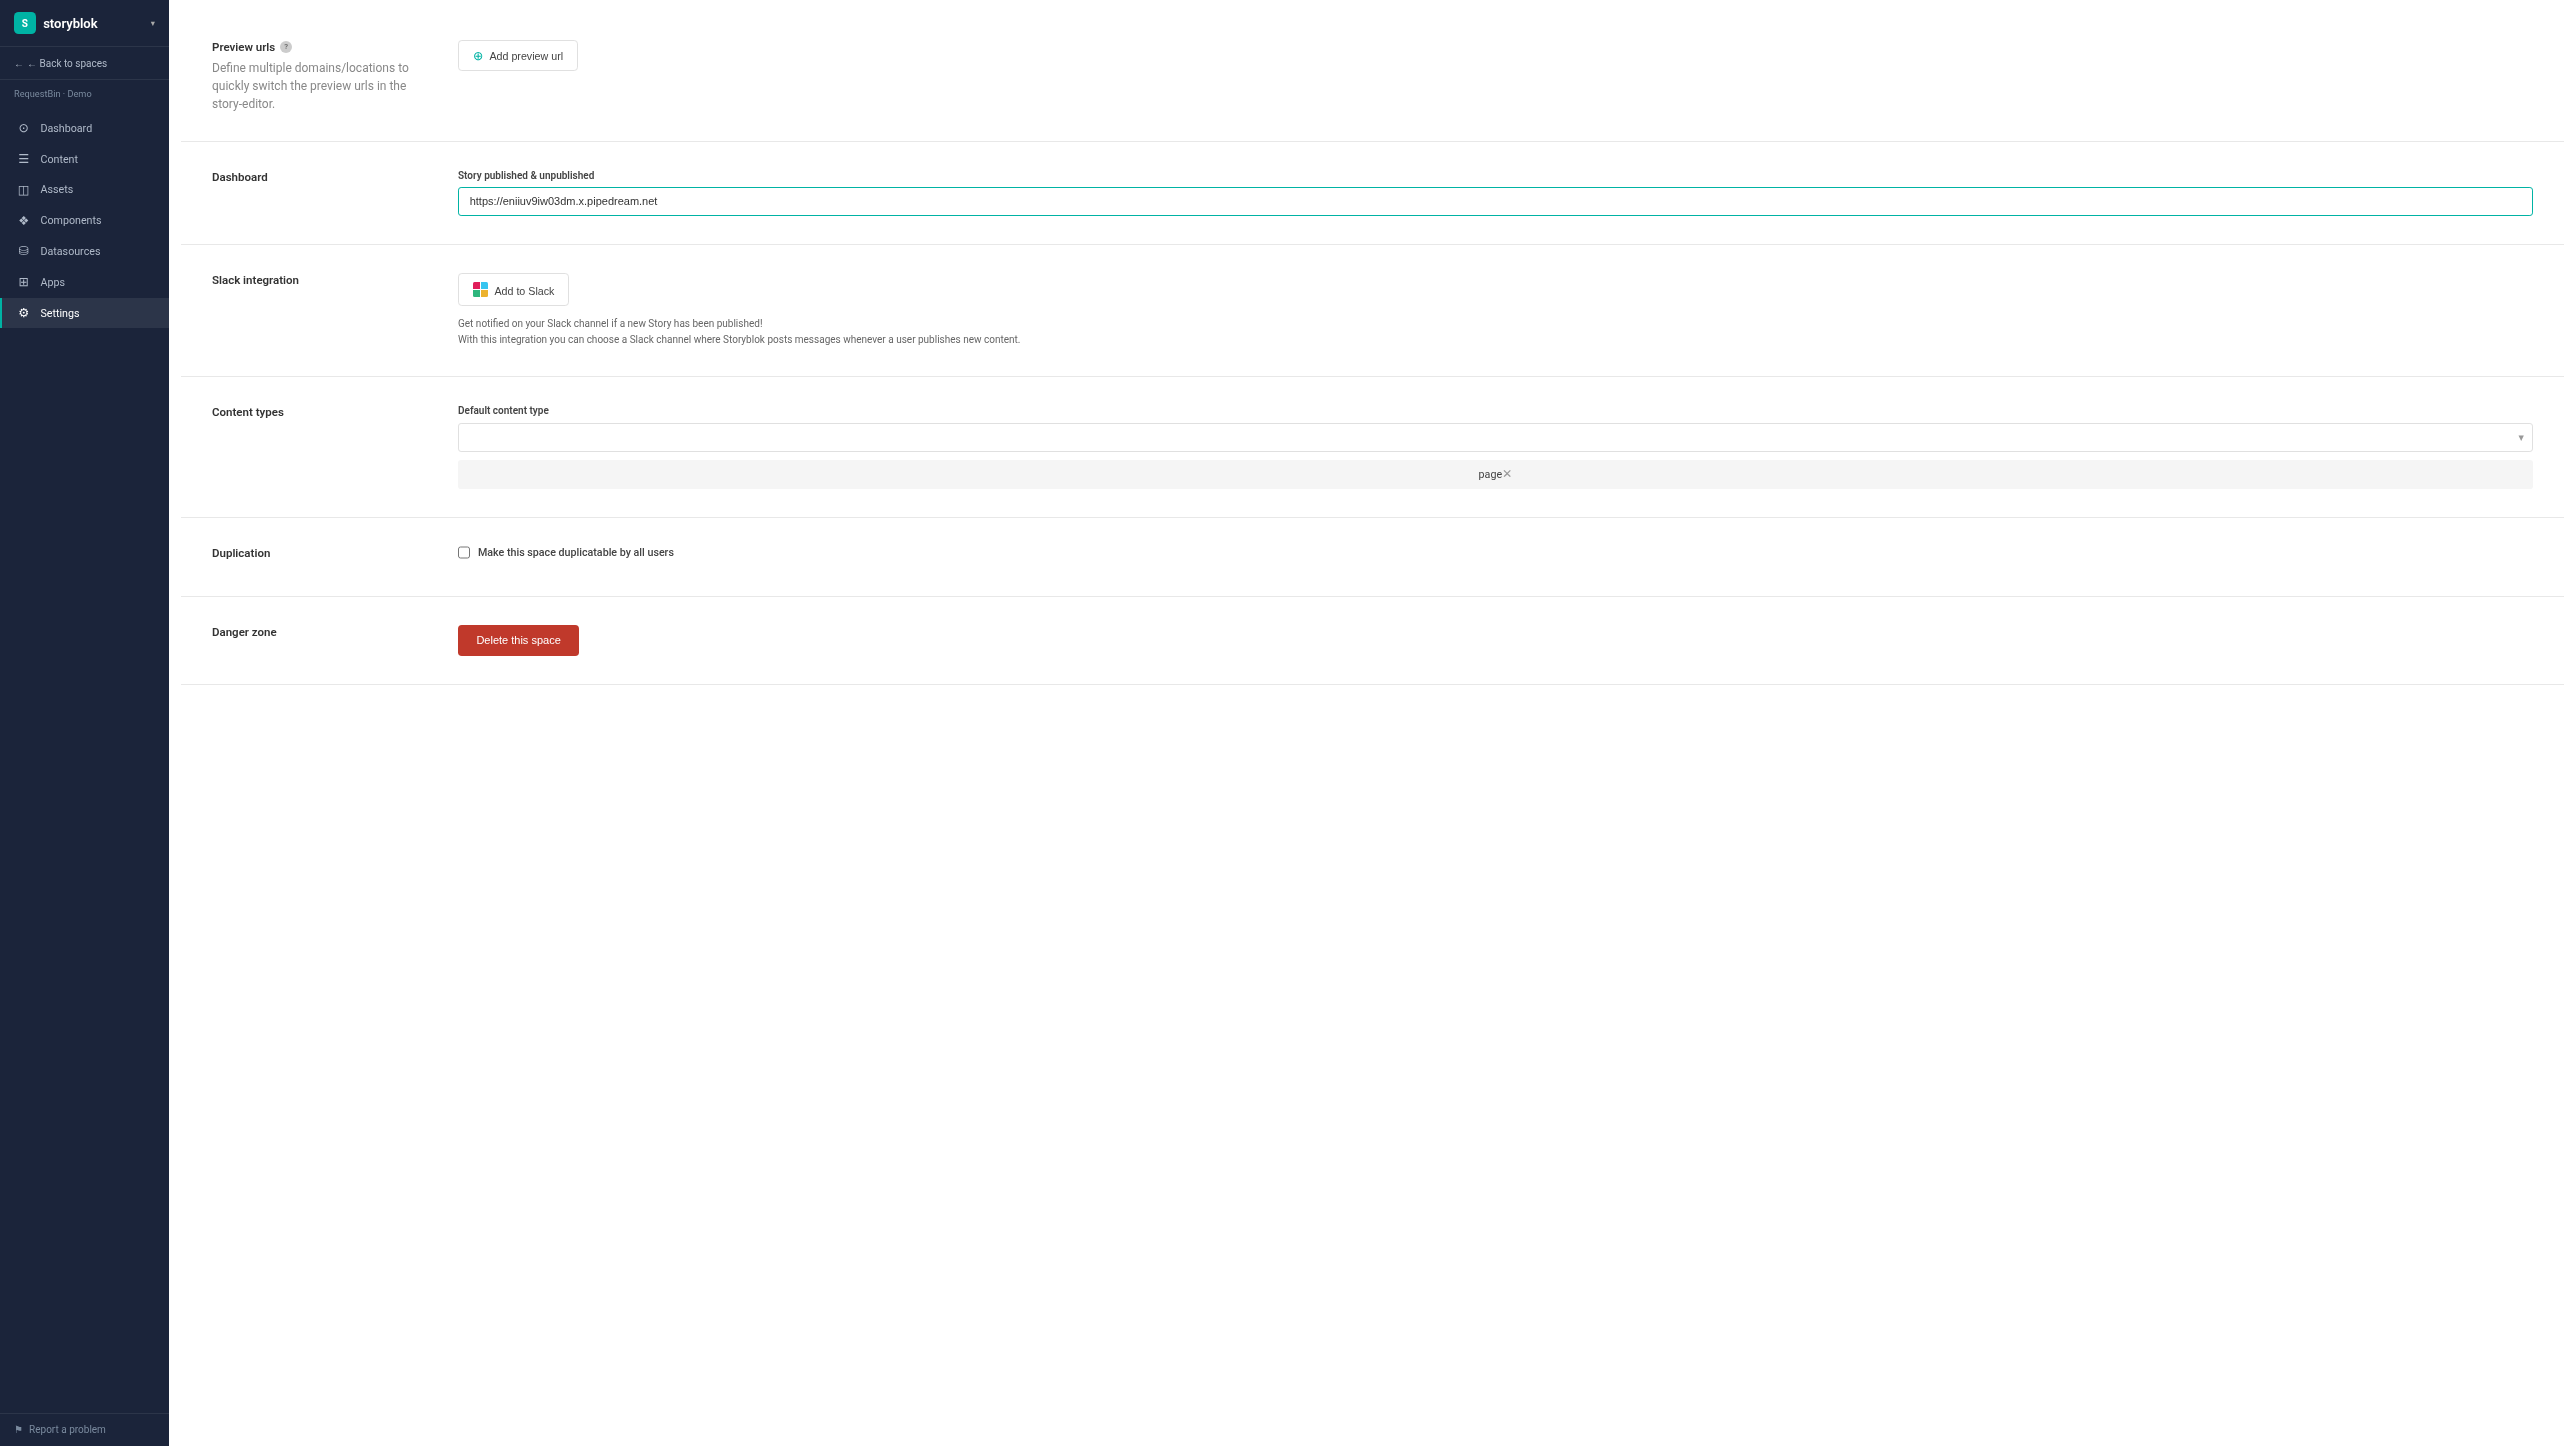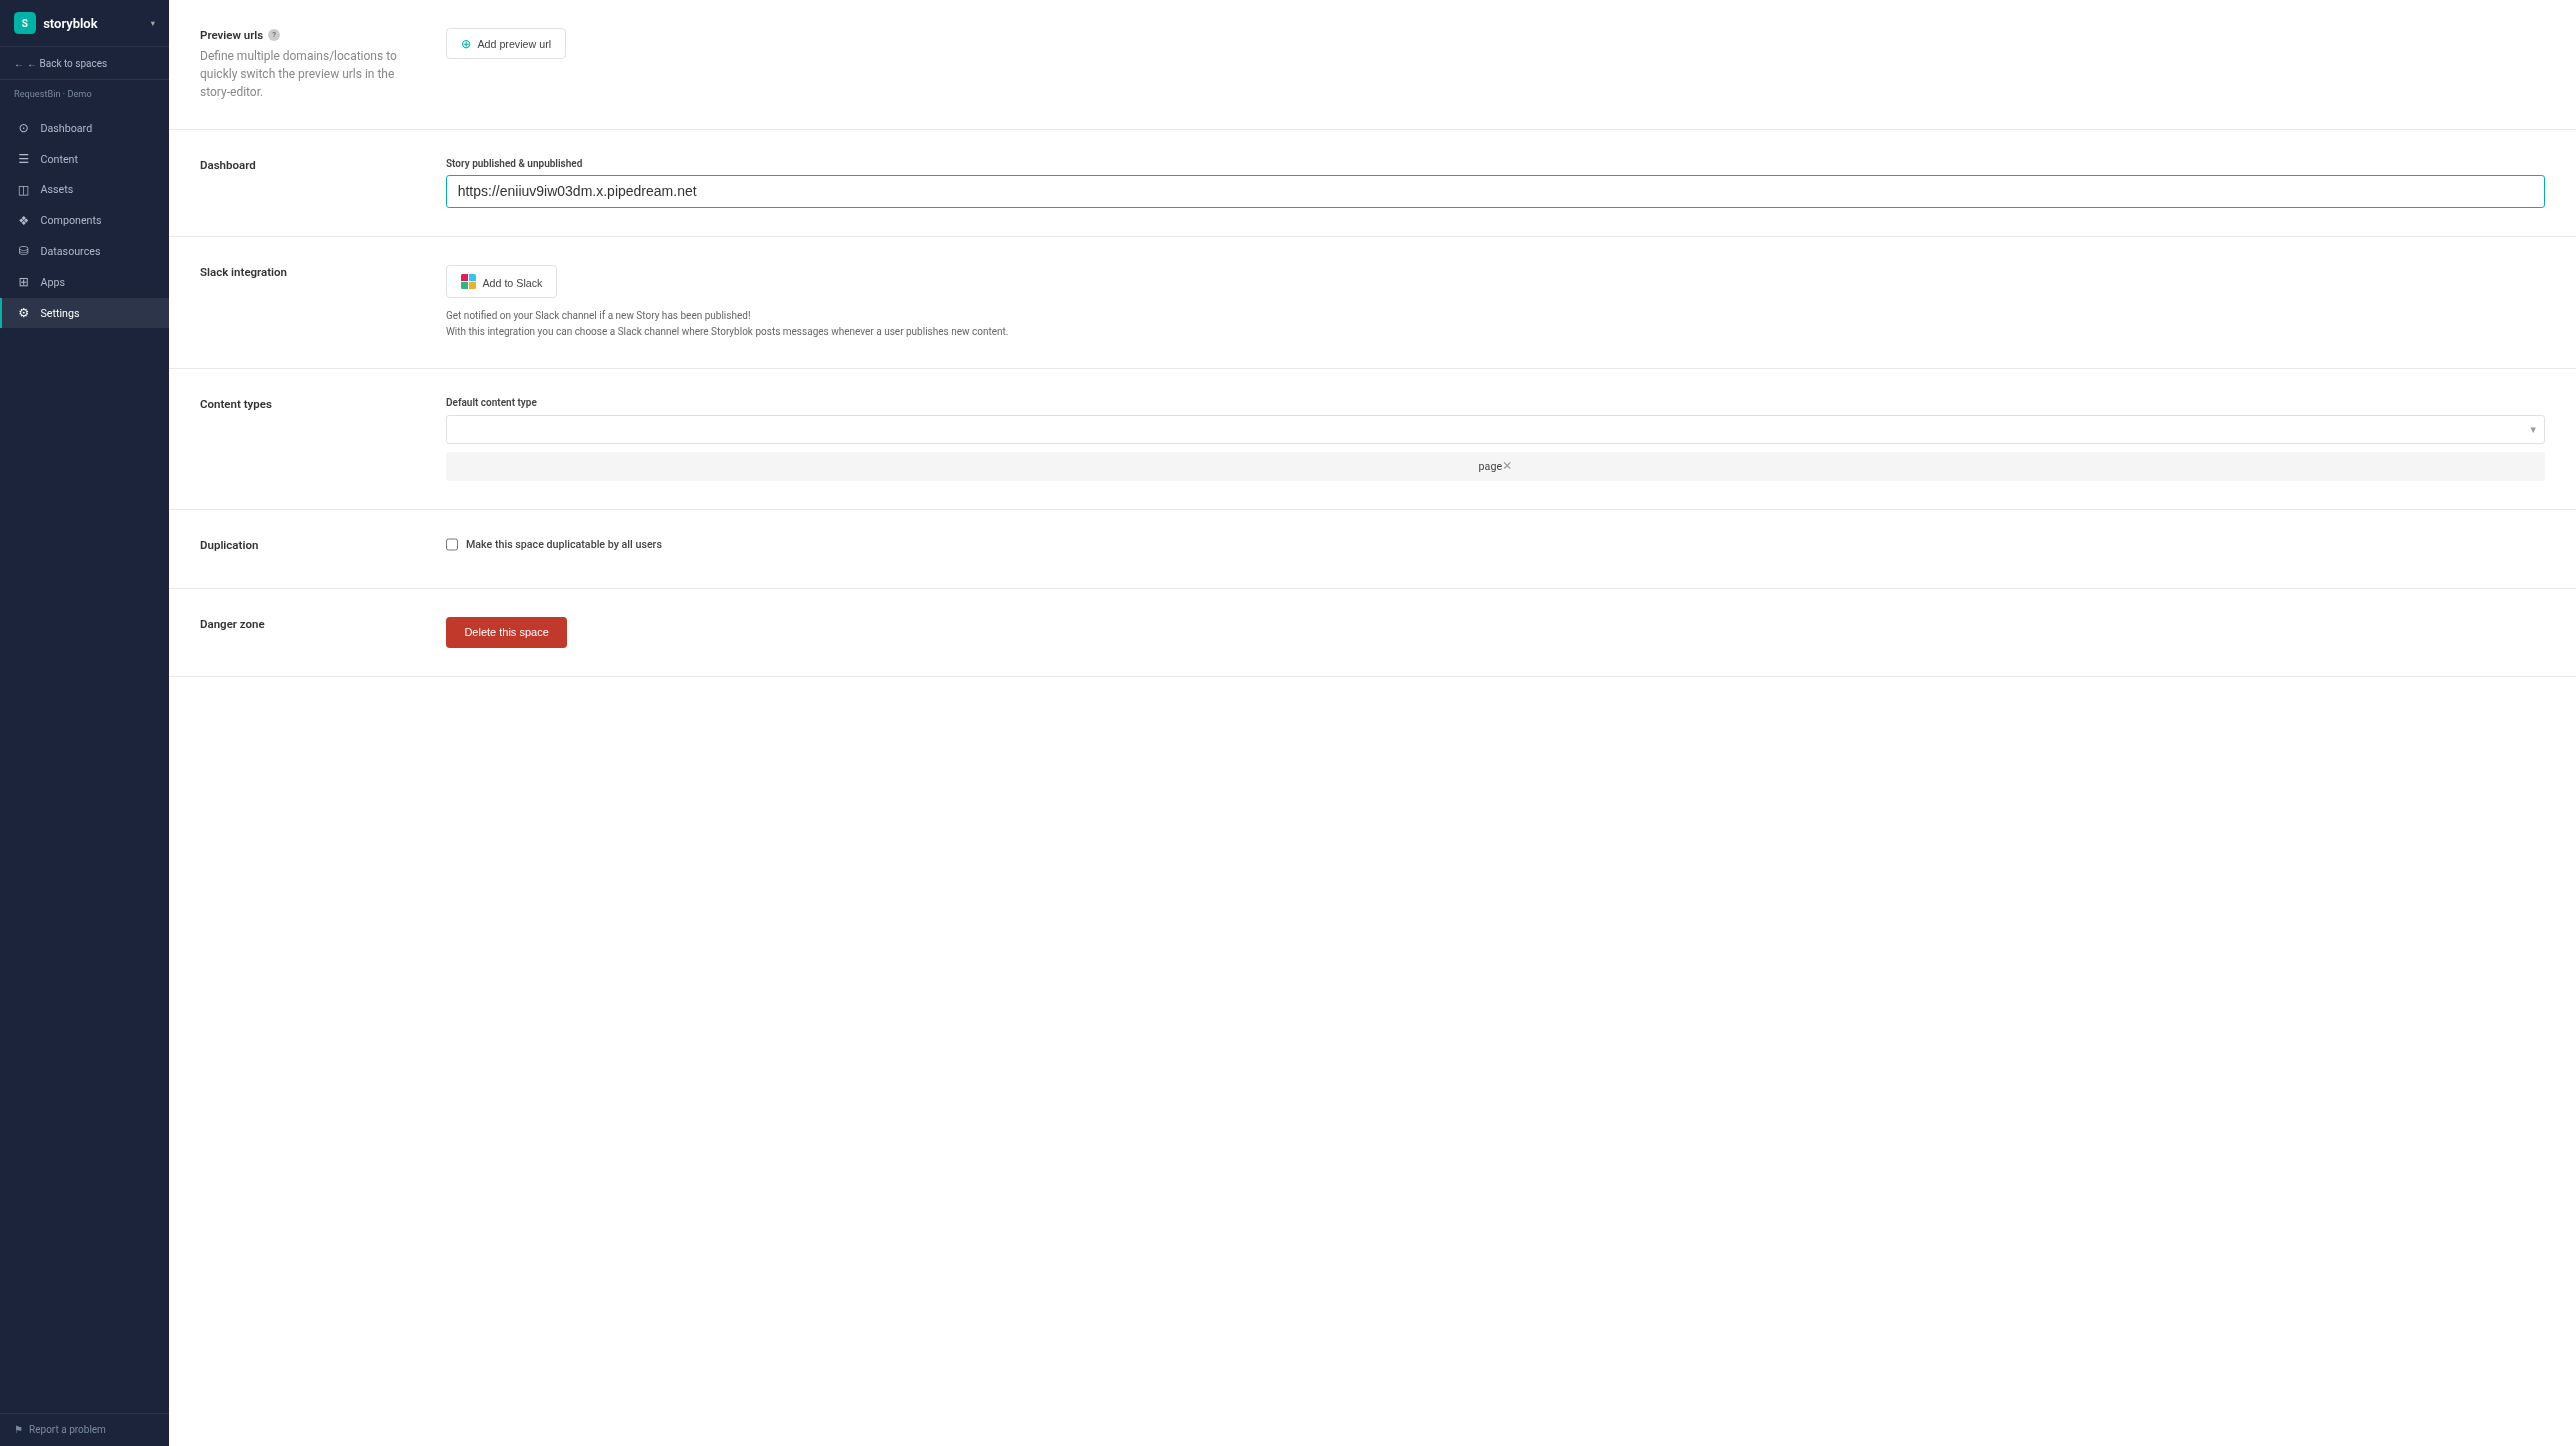--- a/index.html
+++ b/index.html
@@ -73,21 +73,21 @@
     .main {
       margin-left: 169px;
       flex: 1;
       background: #f5f5f5;
       overflow-y: auto;
       padding: 0;
     }
     .content-area {
       background: #fff;
       min-height: 100vh;
-      padding: 0;
+      padding: 12px;
     }
 
     
     .section {
       display: flex;
       padding: 28px 31px;
       border-bottom: 0.8px solid #e8e8e8;
       gap: 31px;
     }
     .section-label {
@@ -134,21 +134,21 @@
       font-size: 10px;
       font-weight: 600;
       color: #444;
       margin-bottom: 6.1px;
     }
     .webhook-input {
       width: 100%;
       border: 1.2px solid #00b3a4;
       border-radius: 3.1px;
       padding: 7.7px 10.7px;
-      font-size: 14px;
+      font-size: 11px;
       color: #333;
       outline: none;
     }
 
     
     .btn-slack {
       display: inline-flex; align-items: flex-end; gap: 6.1px;
       border: 0.8px solid #e0e0e0;
       background: #fff;
       border-radius: 3.8px;

